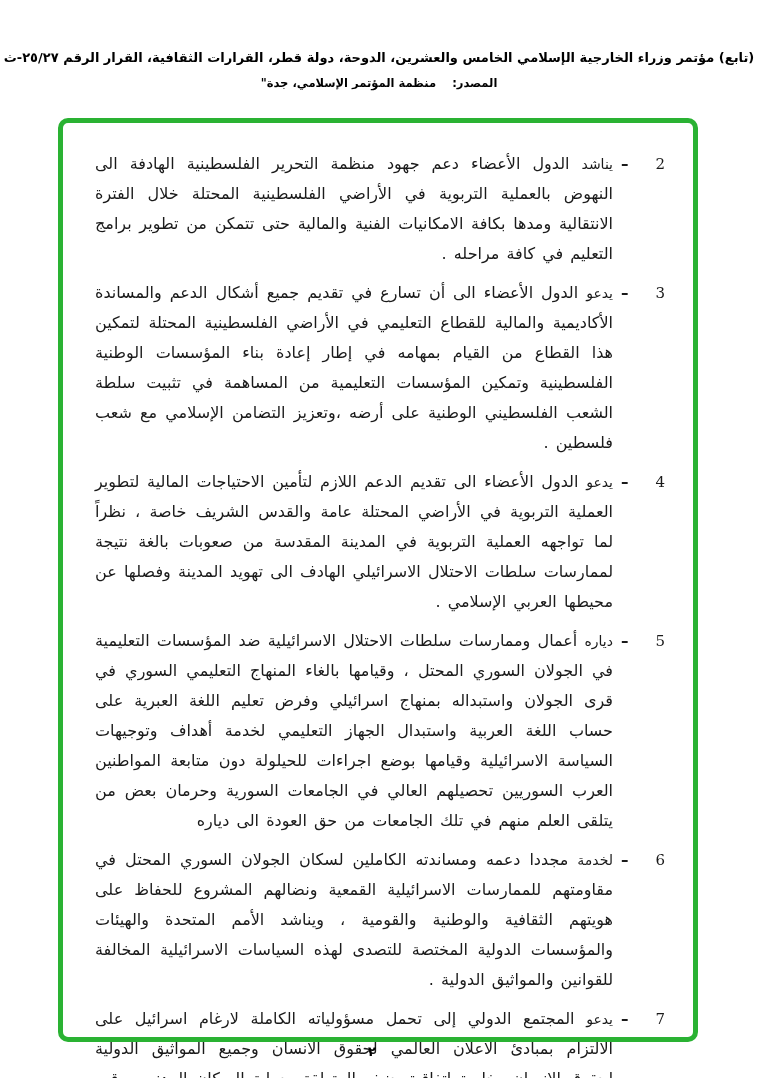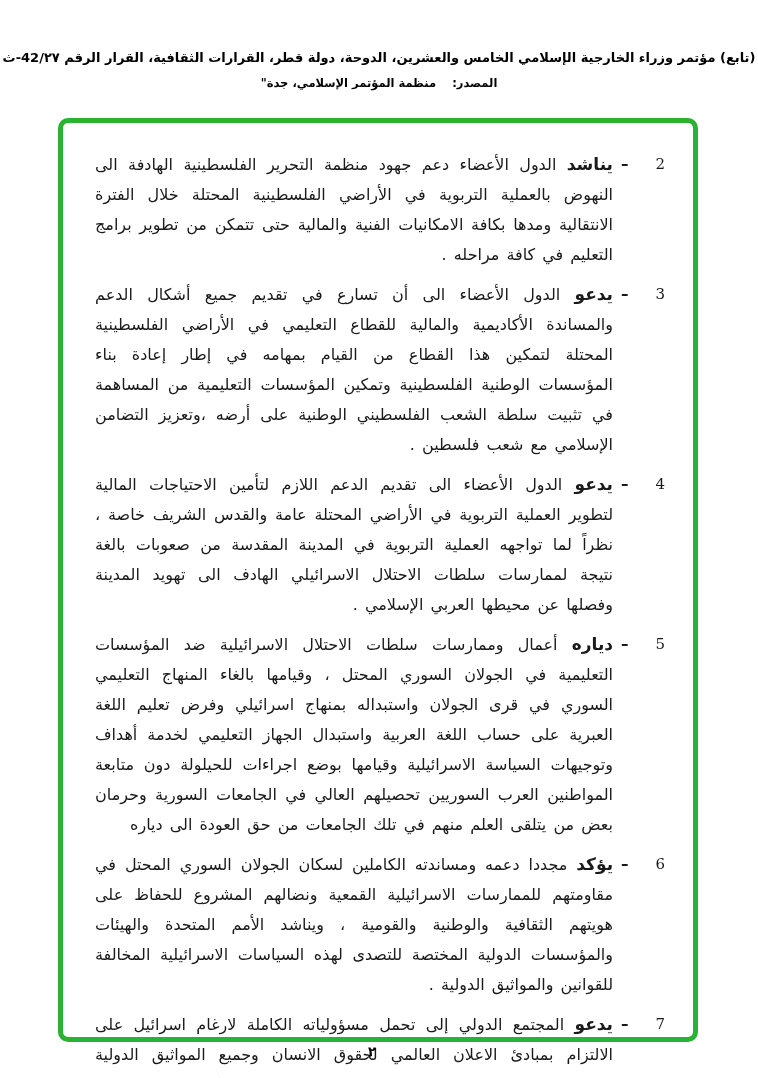--- a/index.html
+++ b/index.html
@@ -71,41 +71,41 @@
   .para{
     flex:1;
     margin:0;
     font-size:16px;
     line-height:30px;
     text-align:justify;
     word-spacing:2px;
     color:#1a1a1a;
   }
   .para .lead{
-    font-weight:bold;
-    font-size:17px;
+    font-weight:normal;
+    font-size:14px;
   }
   
   .pagenum{
     position:absolute;
     top:1044px;left:360px;
     width:24px;
     text-align:center;
     font-size:13px;
     font-weight:bold;
     color:#000;
   }
 </style>
 </head>
 <body>
 
 <div class="page">
 
   <div class="header">
-    <div class="h1">(تابع) مؤتمر وزراء الخارجية الإسلامي الخامس والعشرين، الدوحة، دولة قطر، القرارات الثقافية، القرار الرقم 42/٢٧-ث</div>
+    <div class="h1">(تابع) مؤتمر وزراء الخارجية الإسلامي الخامس والعشرين، الدوحة، دولة قطر، القرارات الثقافية، القرار الرقم ٢٥/٢٧-ث</div>
     <div class="h2">
       <span class="src-label">المصدر:</span>
       <span class="src-value">منظمة المؤتمر الإسلامي، جدة"</span>
     </div>
   </div>
 
   <div class="greenbox">
     <div class="content">
 
       <div class="item">
@@ -151,21 +151,21 @@
           <span>أعمال وممارسات سلطات الاحتلال الاسرائيلية ضد المؤسسات التعليمية في الجولان السوري المحتل ، وقيامها بالغاء المنهاج التعليمي السوري في قرى الجولان واستبداله بمنهاج اسرائيلي وفرض تعليم اللغة العبرية على حساب اللغة العربية واستبدال الجهاز التعليمي لخدمة أهداف وتوجيهات السياسة الاسرائيلية وقيامها بوضع اجراءات للحيلولة دون متابعة المواطنين العرب السوريين تحصيلهم العالي في الجامعات السورية وحرمان بعض من يتلقى العلم منهم في تلك الجامعات من حق العودة الى دياره</span>
         </p>
       </div>
 
       <div class="item">
         <div class="marker">
           <span class="num">6</span>
           <span class="dash">–</span>
         </div>
         <p class="para">
-          <b class="lead">يؤكد</b>
+          <b class="lead">لخدمة</b>
           <span>مجددا دعمه ومساندته الكاملين لسكان الجولان السوري المحتل في مقاومتهم للممارسات الاسرائيلية القمعية ونضالهم المشروع للحفاظ على هويتهم الثقافية والوطنية والقومية ، ويناشد الأمم المتحدة والهيئات والمؤسسات الدولية المختصة للتصدى لهذه السياسات الاسرائيلية المخالفة للقوانين والمواثيق الدولية .</span>
         </p>
       </div>
 
       <div class="item">
         <div class="marker">
           <span class="num">7</span>
           <span class="dash">–</span>
         </div>
         <p class="para">

